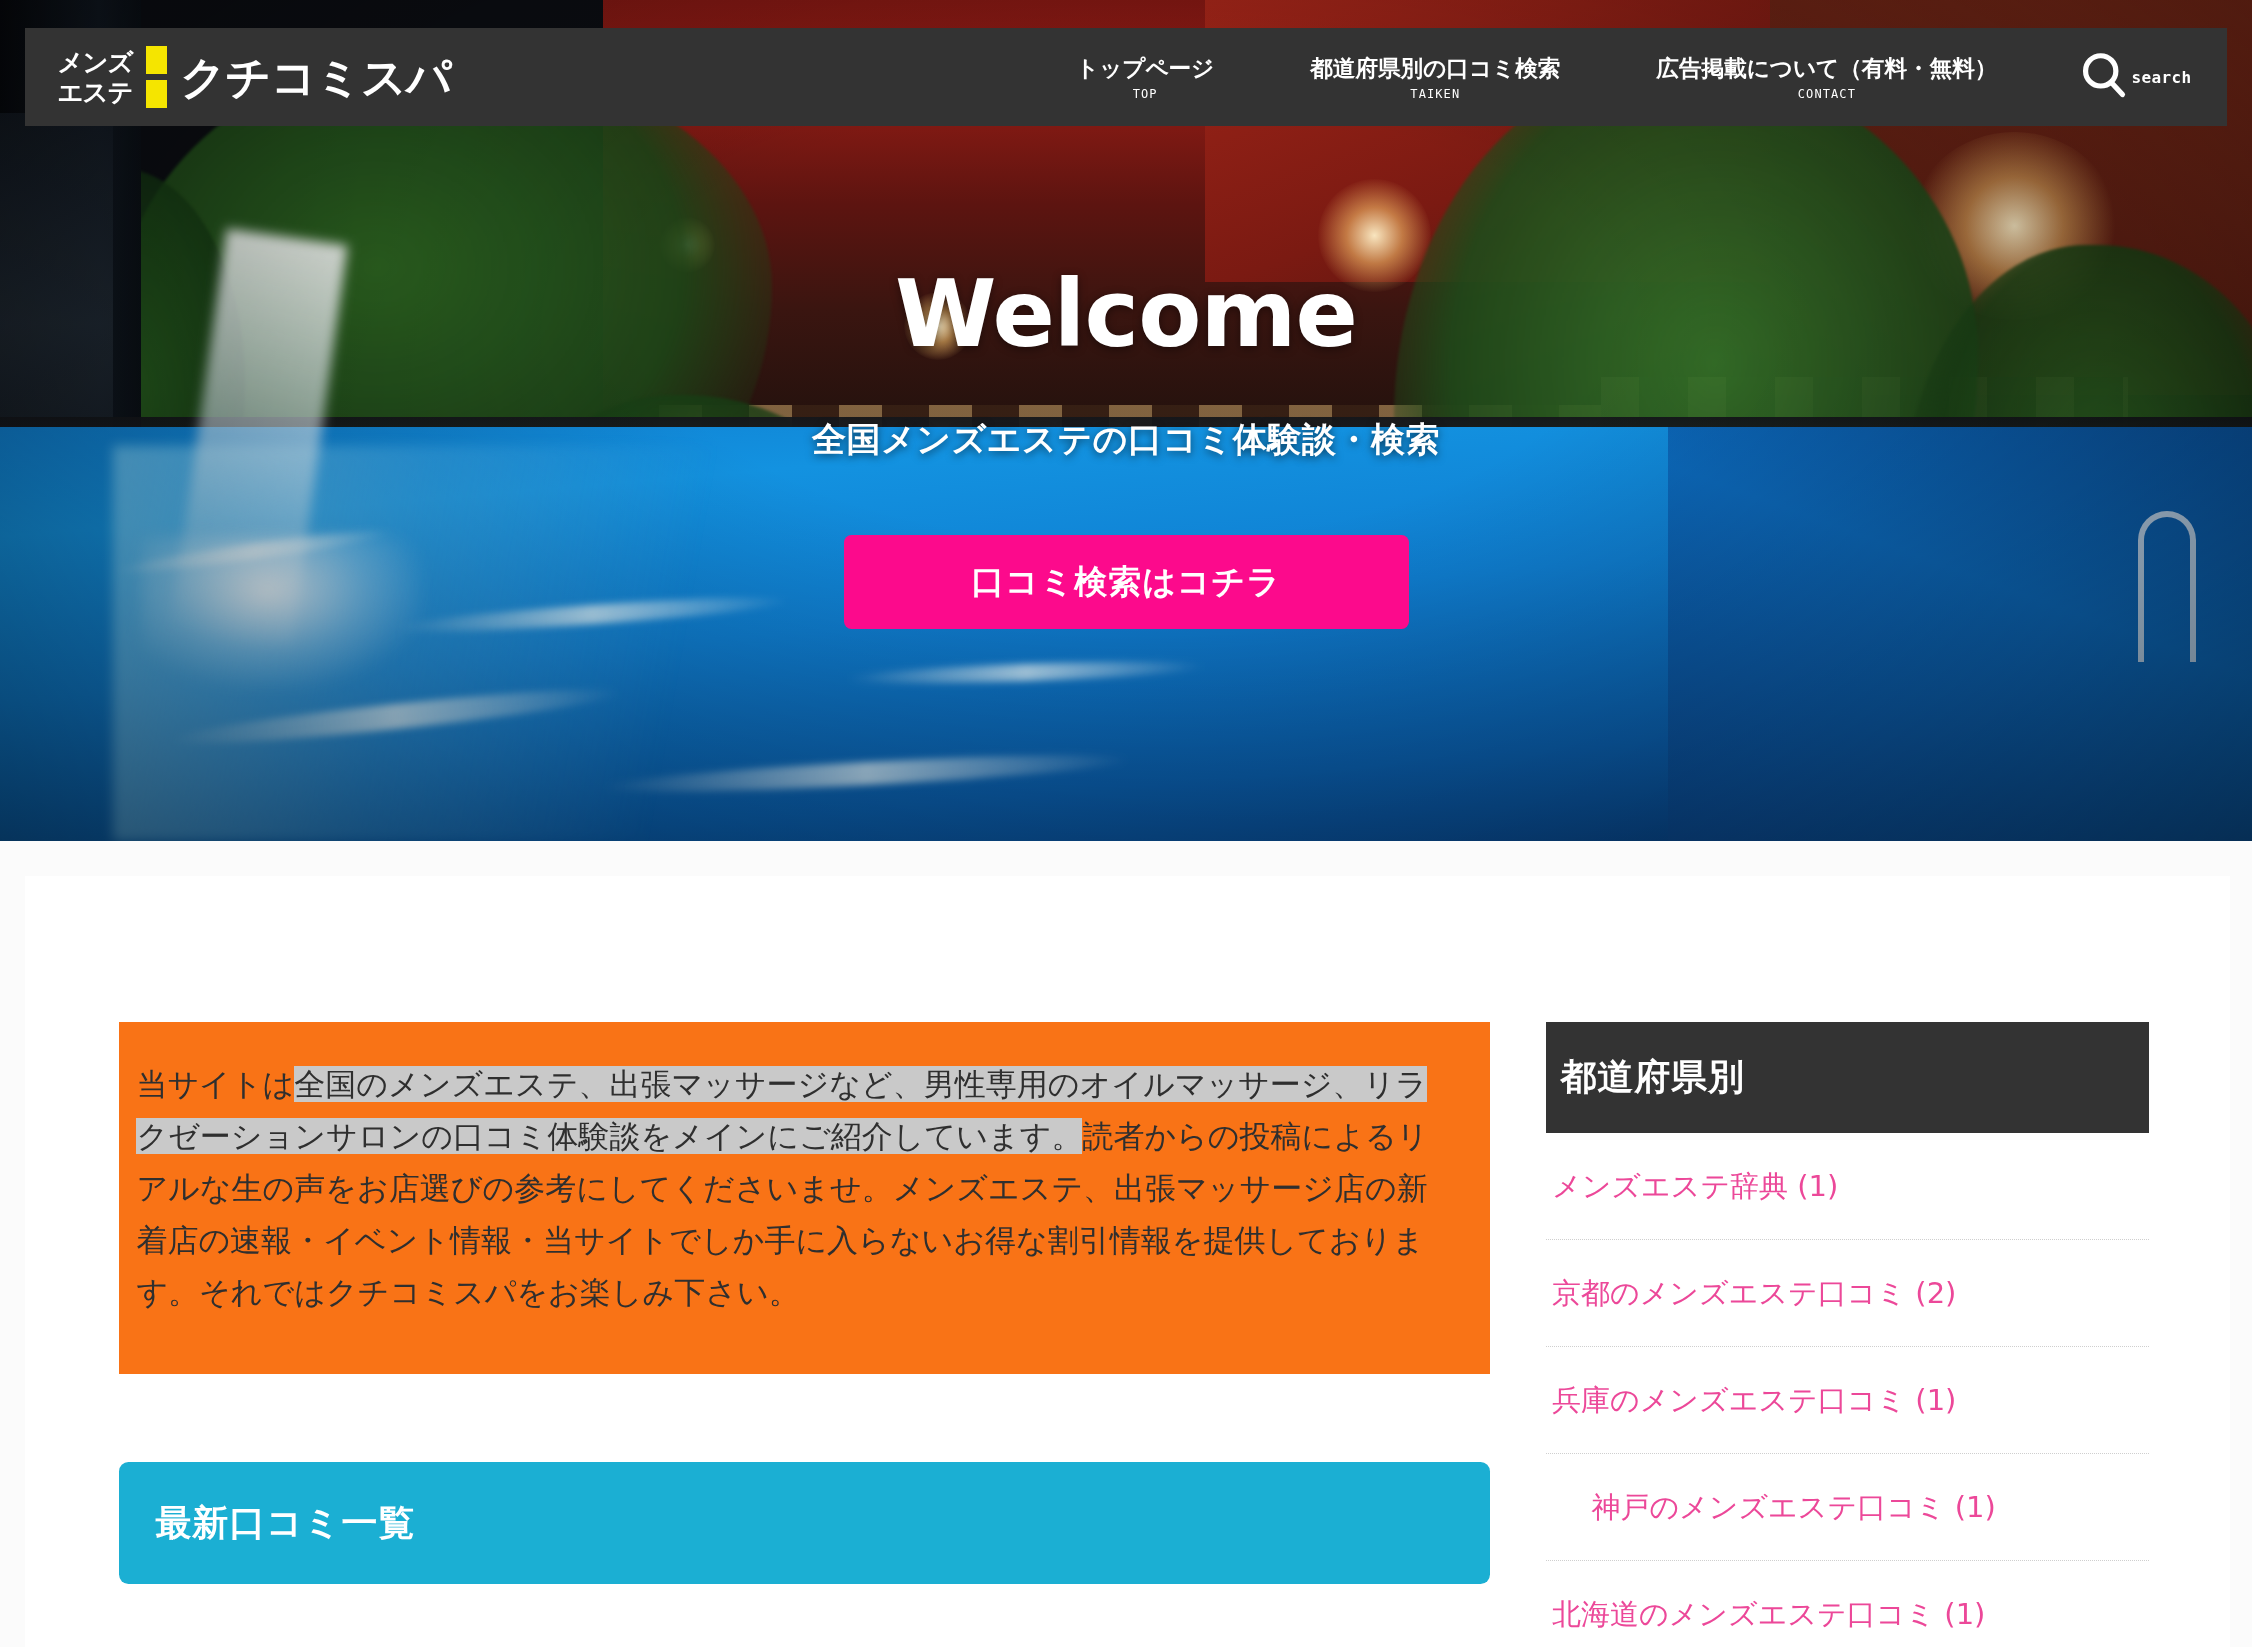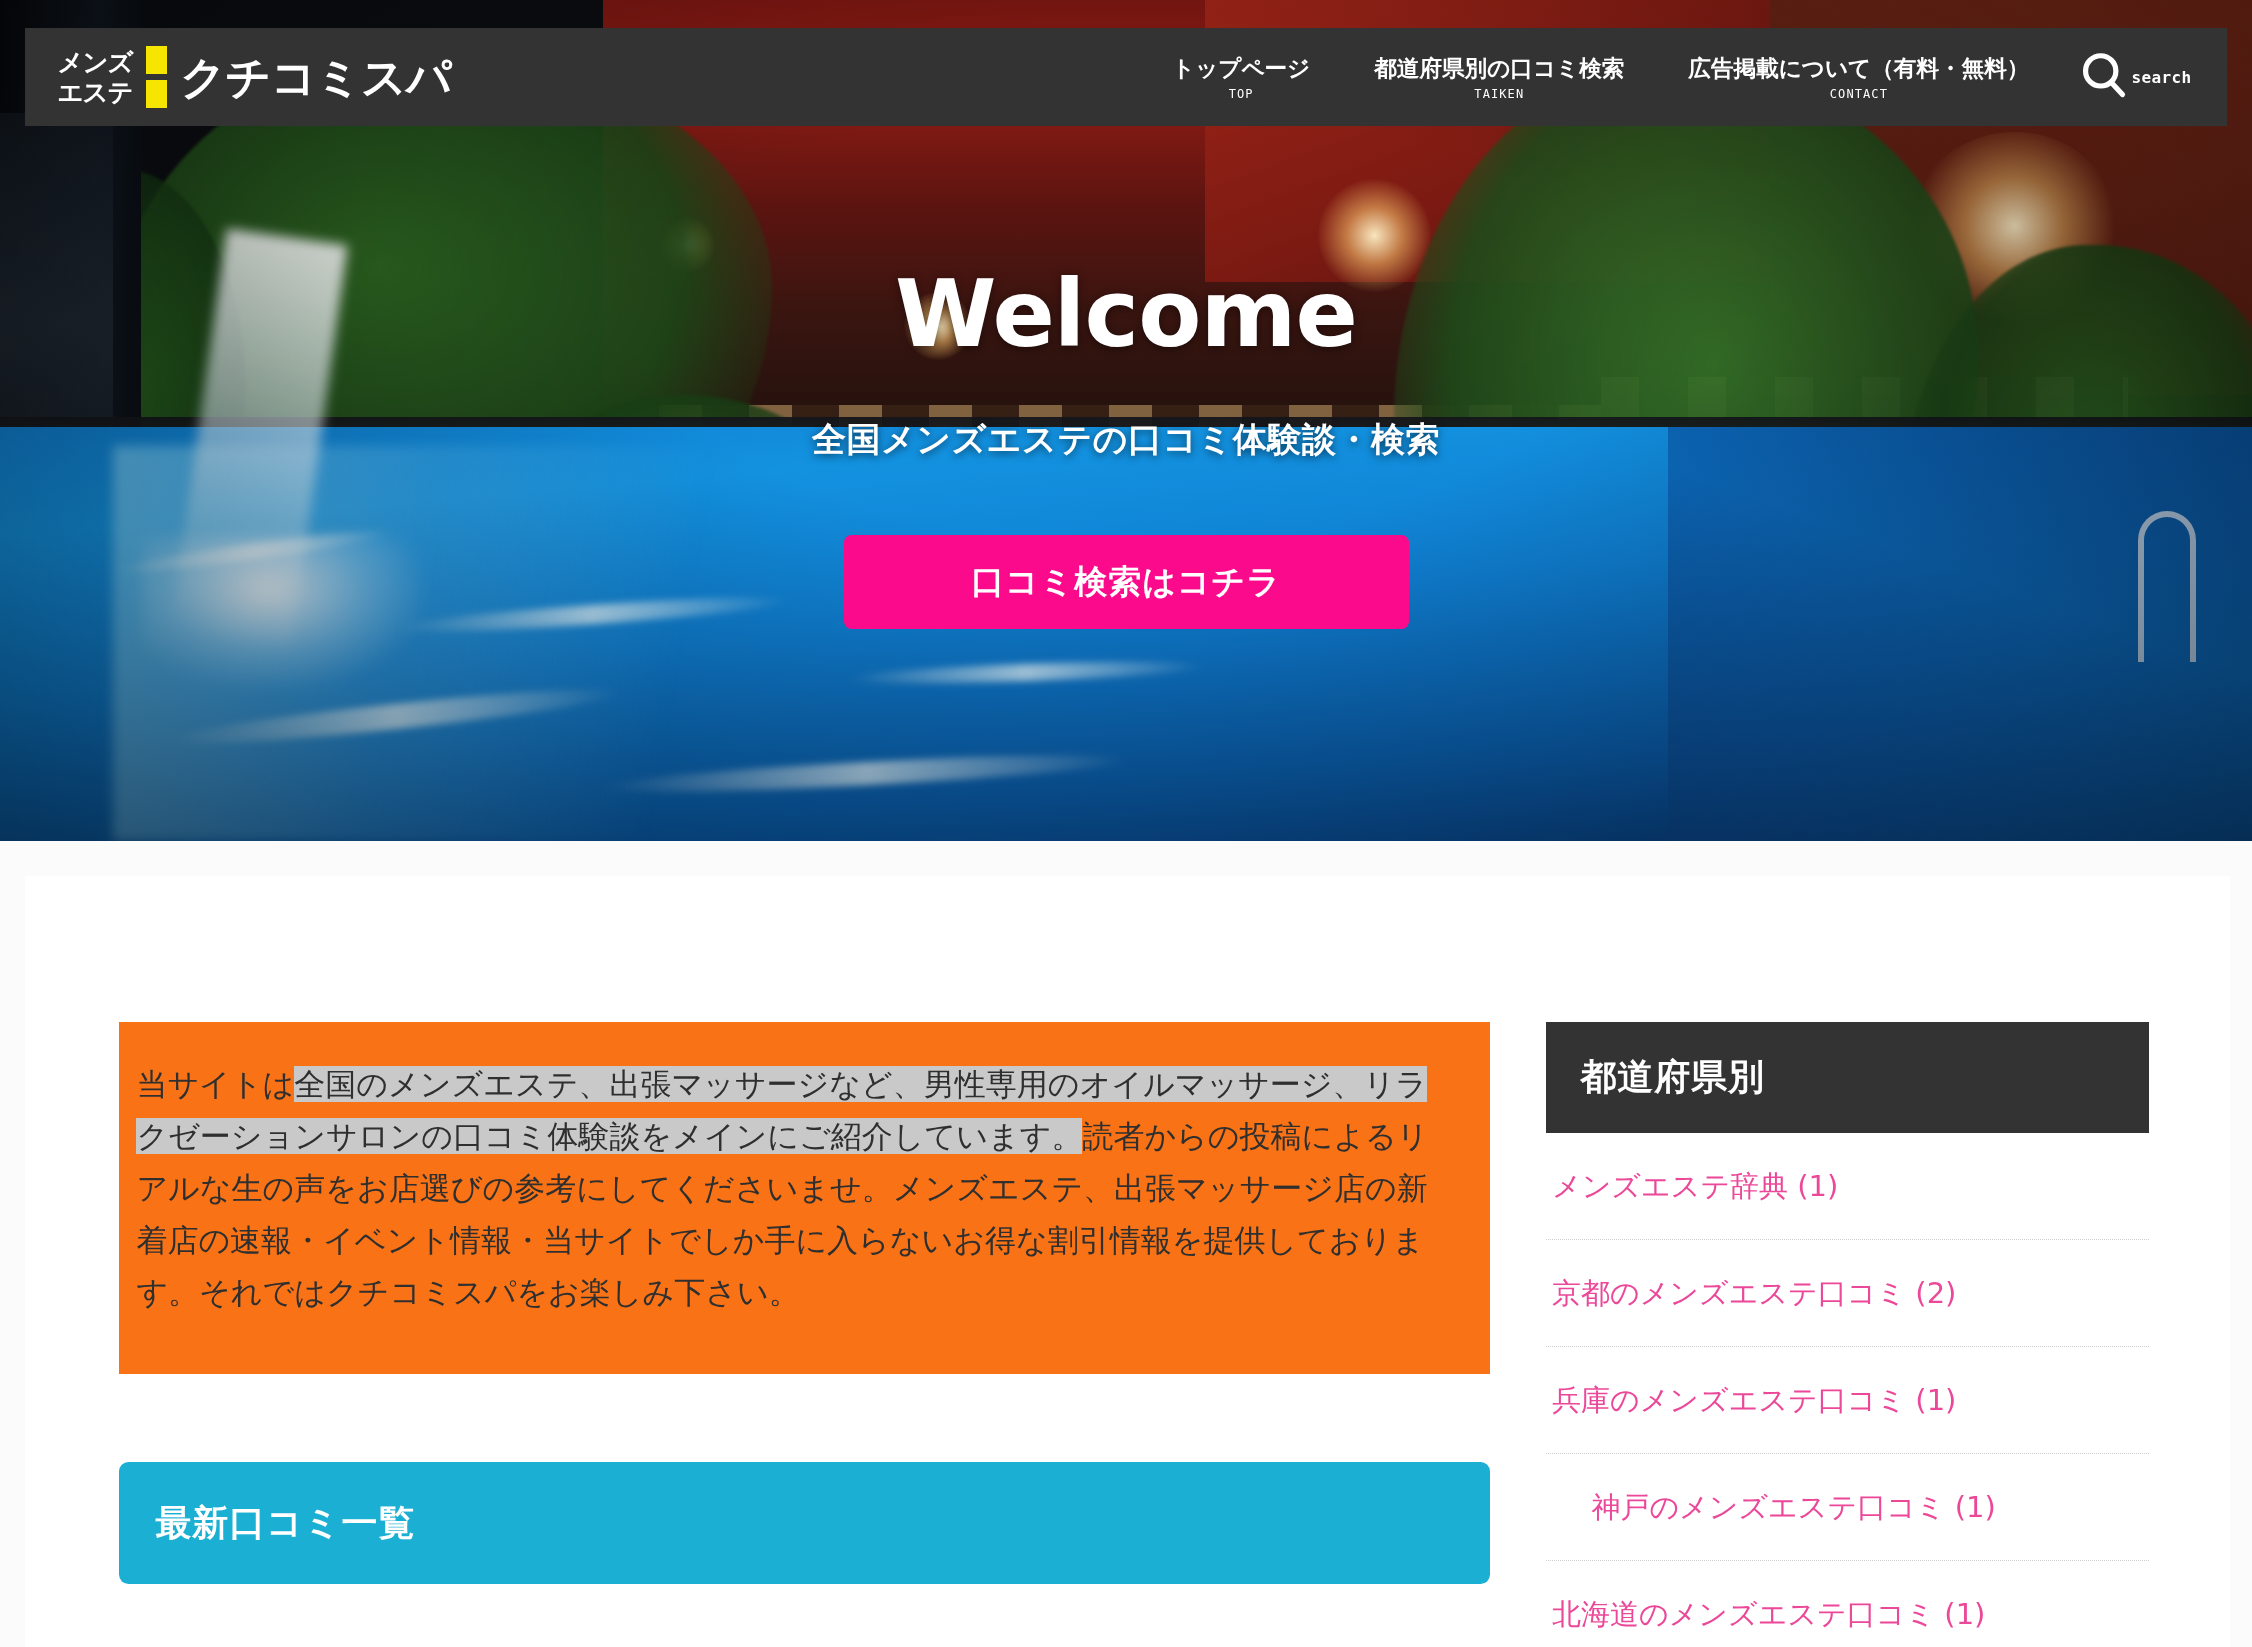--- a/index.html
+++ b/index.html
@@ -161,21 +161,21 @@
   .logo-bar { width: 21.7px; height: 28px; background: #f5e500; }
   .logo-main {
     color: #ffffff;
     font-size: 45px;
     font-weight: 700;
     letter-spacing: -0.9px;
     line-height: 1;
     font-family: "DejaVu Sans", sans-serif;
   }
 
-  .nav { margin-left: auto; display: flex; height: 100%; }
+  .nav { margin-left: auto; display: flex; height: 100%; gap: 32px; }
   .nav-item {
     display: flex; flex-direction: column;
     align-items: center; justify-content: center;
     padding: 0 32px;
     text-decoration: none;
     cursor: pointer;
   }
   .nav-ja {
     color: #ffffff; font-size: 22.6px; font-weight: 700; line-height: 1.35;
     white-space: nowrap;
@@ -287,21 +287,21 @@
     letter-spacing: 0.9px;
     font-family: "DejaVu Sans", sans-serif;
   }
 
   
   .side-head {
     width: 603px;
     height: 111px;
     background: #333333;
     display: flex; align-items: center;
-    padding-left: 34px;
+    padding-left: 14px;
   }
   .side-head span {
     color: #ffffff;
     font-size: 36px;
     font-weight: 700;
     letter-spacing: 0.9px;
     font-family: "DejaVu Sans", sans-serif;
   }
   .side-list { width: 603px; }
   .side-item {

